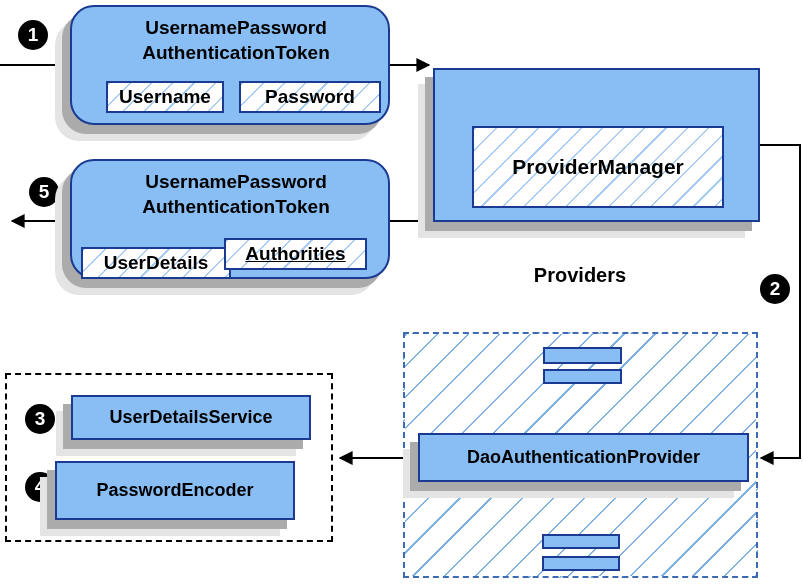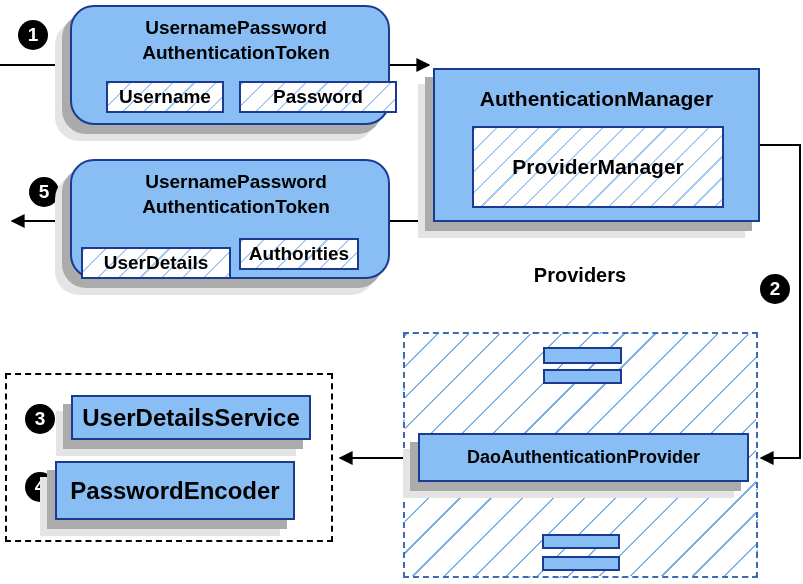--- a/index.html
+++ b/index.html
@@ -63,21 +63,21 @@
   .title-2line {
     position: absolute; left: 0; right: 0; top: 8px;
     text-align: center;
     font-size: 19px;
     line-height: 25px;
     margin-left: 12px;
   }
   .field-label { font-size: 19px; }
   .big-label { font-size: 18px; }
   .mid-label { font-size: 21px; }
-  .svc-label { font-size: 24px; }
+  .svc-label { font-size: 18px; }
   .heading {
     text-align: center;
     font-size: 20px;
     line-height: 27px;
   }
   svg.connectors { position: absolute; left: 0; top: 0; pointer-events: none; }
 </style>
 </head>
 <body>
 
@@ -104,35 +104,34 @@
   <div class="abs badge" style="left:25px; top:404px;">3</div>
   <div class="abs badge" style="left:25px; top:472px;">4</div>
   <div class="abs badge" style="left:29px; top:177px;">5</div>
 
   <div class="abs bluebox rounded shadow" style="left:70px; top:5px; width:320px; height:120px;">
     <div class="title-2line">
       <div>UsernamePassword</div>
       <div>AuthenticationToken</div>
     </div>
     <div class="abs hatchbox ctr field-label" style="left:13px; top:74px; width:118px; height:32px;margin-left:21px;">Username</div>
-    <div class="abs hatchbox ctr field-label" style="left:167px; top:74px; width:158px; height:32px;">Password</div>
+    <div class="abs hatchbox ctr field-label" style="left:167px; top:74px; width:142px; height:32px;">Password</div>
   </div>
 
   <div class="abs bluebox shadow" style="left:433px; top:68px; width:327px; height:154px;">
-    <div class="abs mid-label" style="left:0; right:0; top:17px; text-align:center;">AuthenticationManager</div>
     <div class="abs hatchbox ctr mid-label" style="left:37px; top:56px; width:252px; height:82px;">ProviderManager</div>
   </div>
 
   <div class="abs bluebox rounded shadow" style="left:70px; top:159px; width:320px; height:120px;">
     <div class="title-2line">
       <div>UsernamePassword</div>
       <div>AuthenticationToken</div>
     </div>
     <div class="abs hatchbox ctr field-label" style="left:9px; top:86px; width:150px; height:32px;">UserDetails</div>
-    <div class="abs hatchbox ctr field-label" style="left:167px; top:77px; width:120px; height:32px;">Authorities</div>
+    <div class="abs hatchbox ctr field-label" style="left:152px; top:77px; width:143px; height:32px;text-decoration:underline;">Authorities</div>
   </div>
 
   <div class="abs heading" style="left:455px; top:262px; width:250px;">
     <div>Providers</div>
   </div>
 
   <div class="abs dashed-container" style="left:403px; top:332px; width:355px; height:246px;"></div>
 
   <div class="abs bluebox" style="left:543px; top:347px; width:79px; height:17px;"></div>
   <div class="abs bluebox" style="left:543px; top:369px; width:79px; height:15px;"></div>

